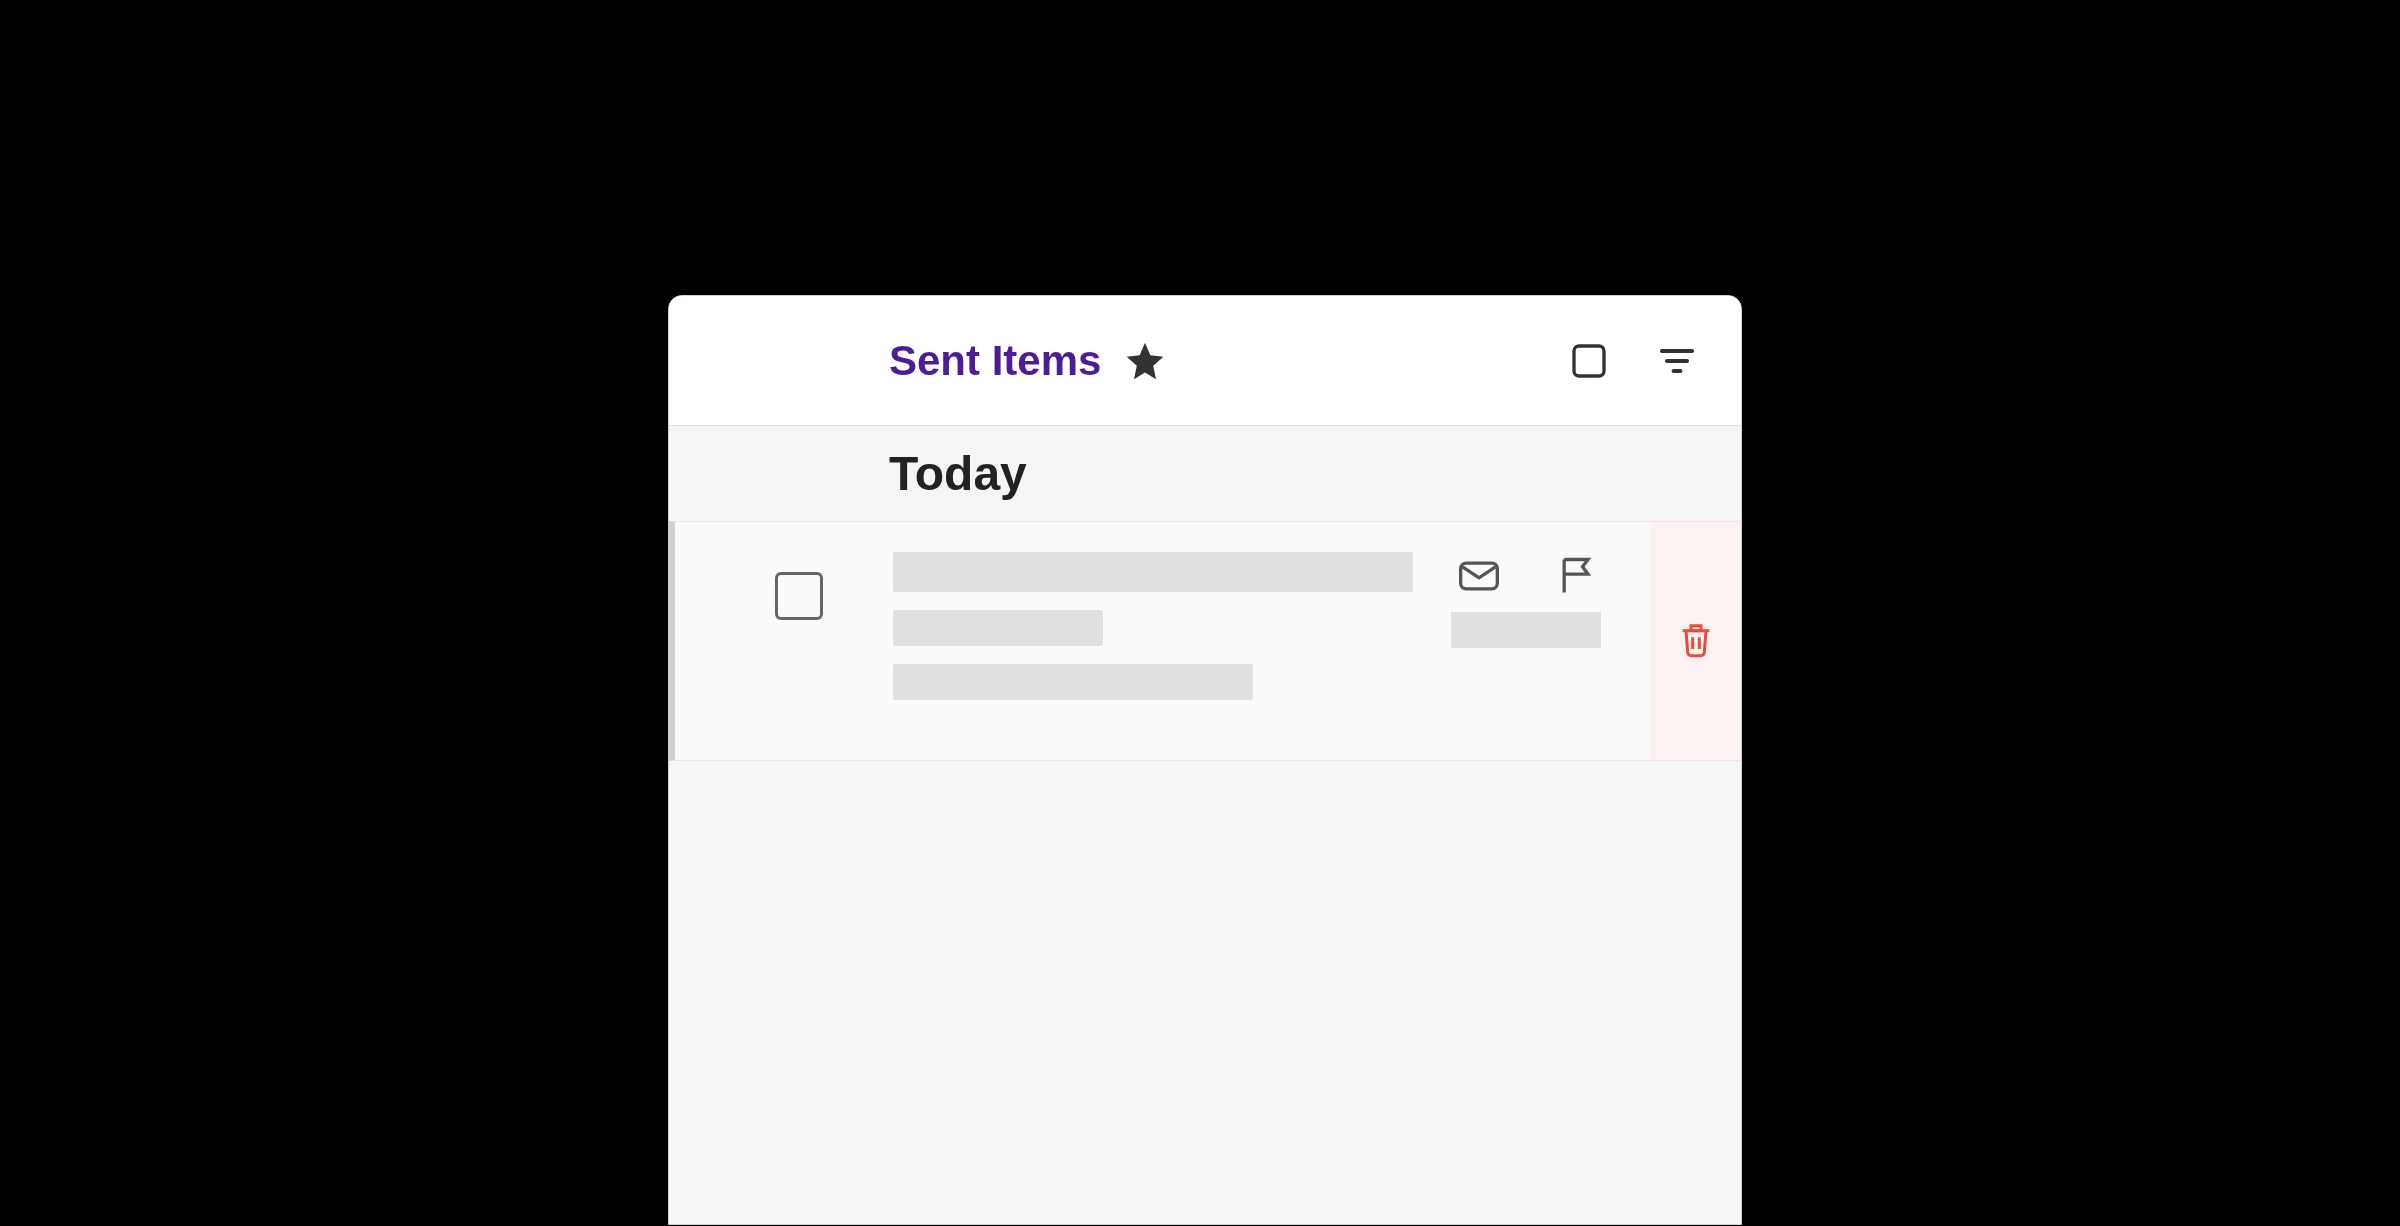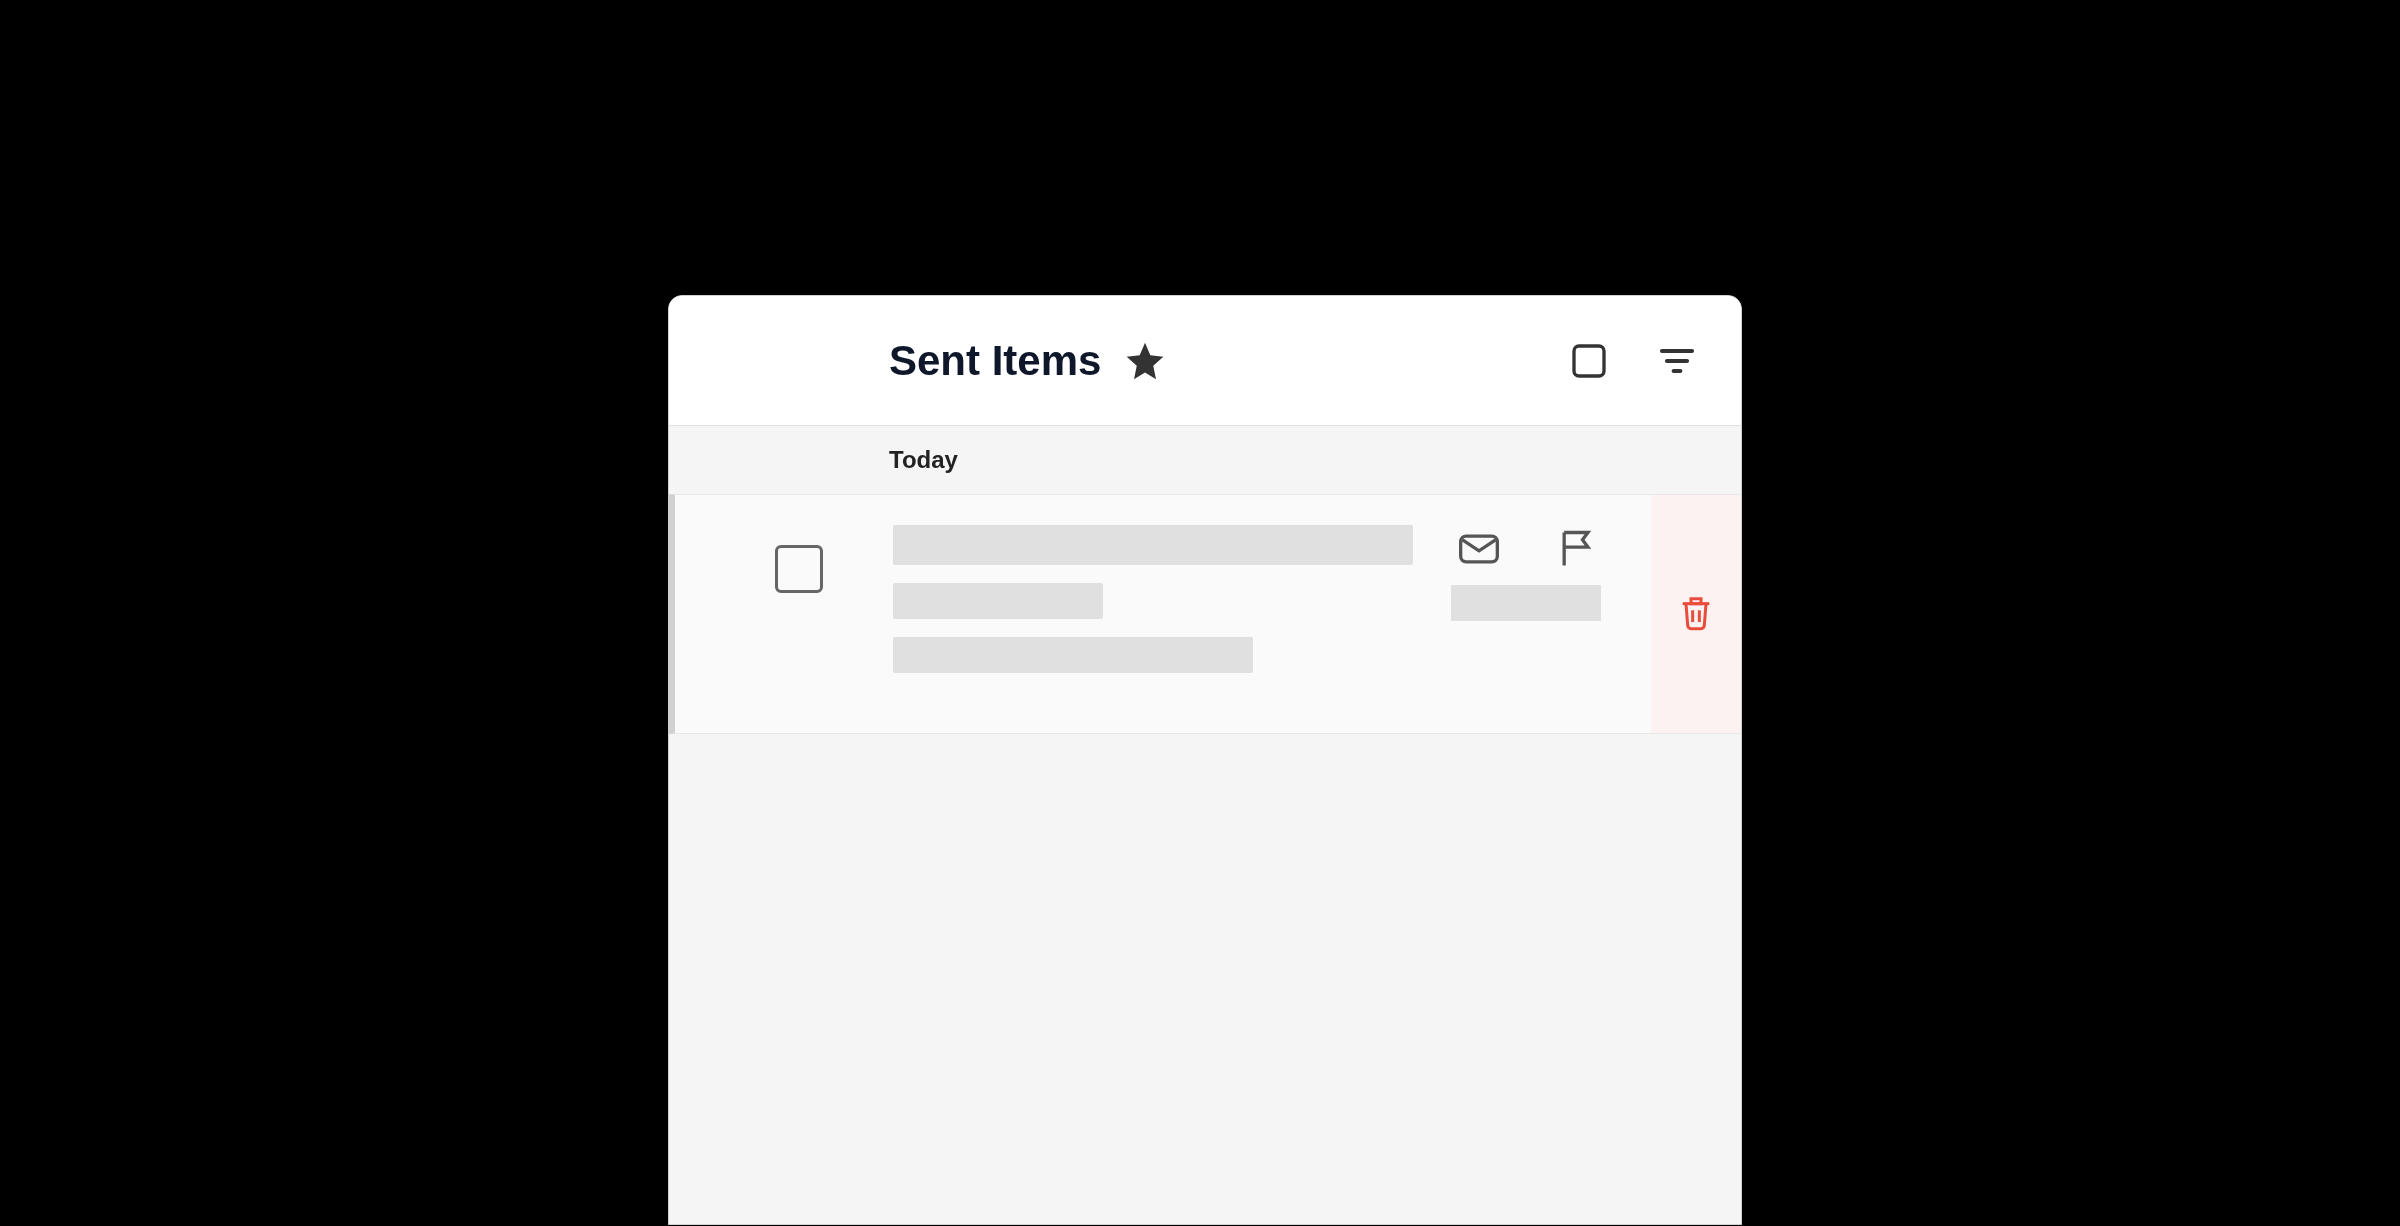--- a/index.html
+++ b/index.html
@@ -29,21 +29,21 @@
       height: 130px;
       background: #fff;
       border-bottom: 1px solid #e0e0e0;
       display: flex;
       align-items: center;
       padding: 0 40px 0 220px;
     }
     .header-title {
       font-size: 42px;
       font-weight: 600;
-      color: #0f172a;
+      color: #4c1d95;
     }
     .star-wrap {
       margin-left: 20px;
       display: flex;
       align-items: center;
     }
     .header-spacer {
       flex: 1;
     }
     .header-actions {
@@ -54,21 +54,21 @@
     .icon-btn {
       width: 48px;
       height: 48px;
       display: flex;
       align-items: center;
       justify-content: center;
       cursor: pointer;
     }
     .group-header {
       padding: 20px 8px 20px 220px;
-      font-size: 24px;
+      font-size: 48px;
       font-weight: 600;
       color: #222;
       background: #f5f5f5;
     }
     .email-row {
       position: relative;
       height: 240px;
       background: #fafafa;
       border-top: 1px solid #e8e8e8;
       border-bottom: 1px solid #e8e8e8;

